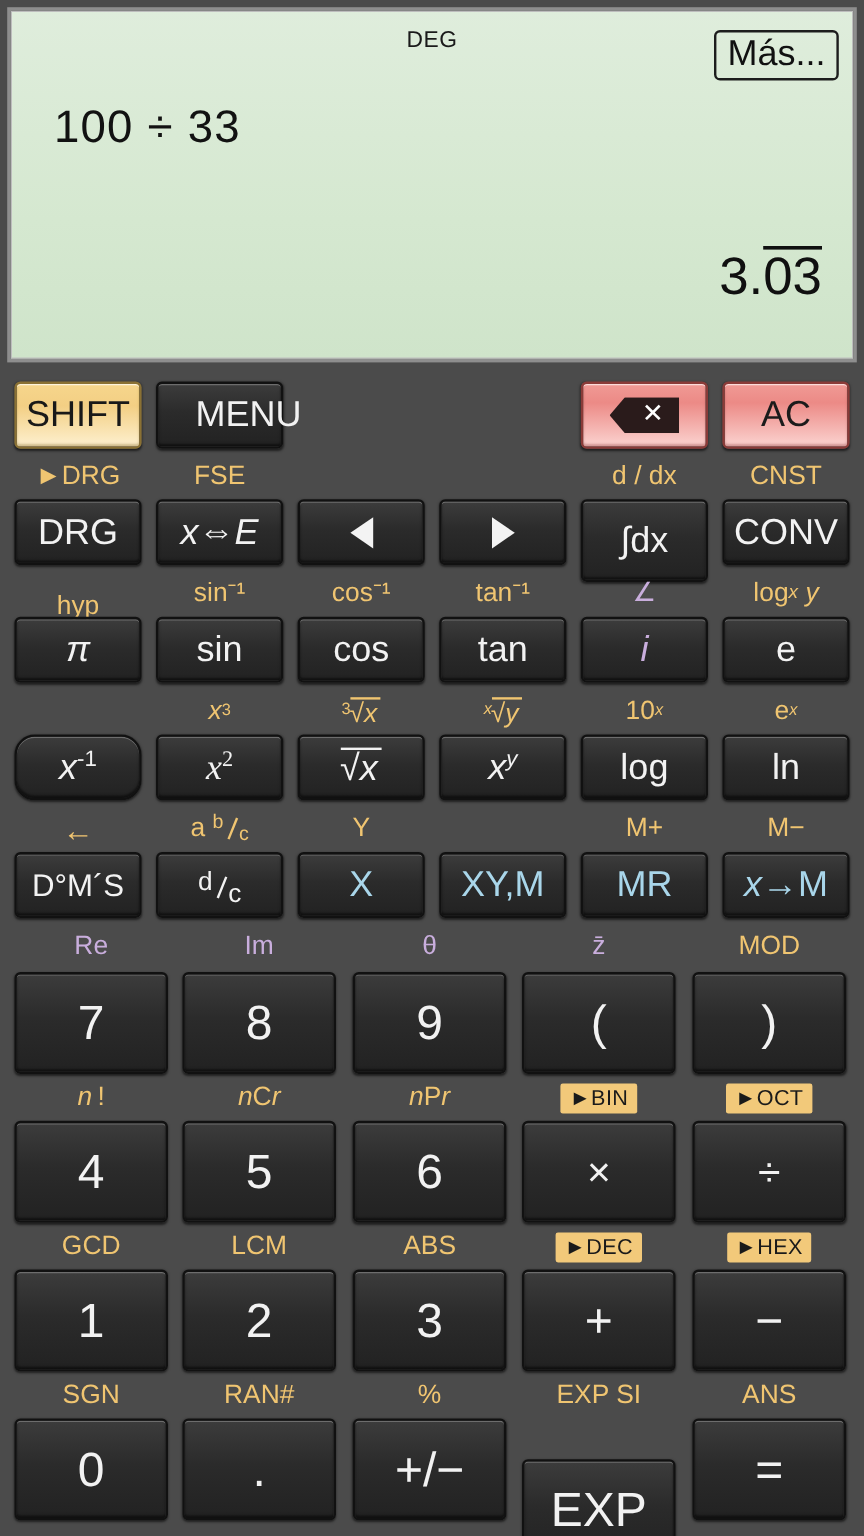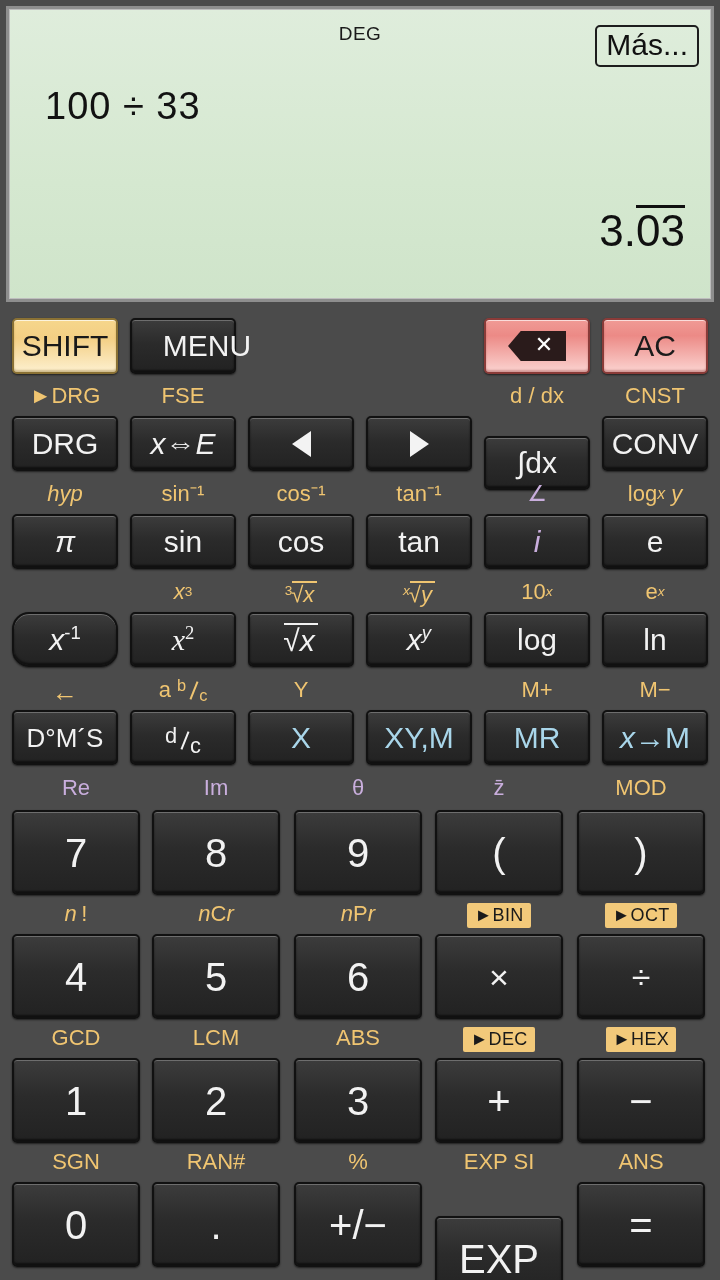--- a/index.html
+++ b/index.html
@@ -173,28 +173,28 @@
   </div>
 <div class="key" style="left:130px; top:416px; width:106px; height:55px;">
   <span class="glyph" style="font-style:italic;">x⇔E</span>
   </div>
 <div class="key" style="left:248px; top:416px; width:106px; height:55px;">
   <span class="tri left"></span>
   </div>
 <div class="key" style="left:366px; top:416px; width:106px; height:55px;">
   <span class="tri right"></span>
   </div>
-<div class="key" style="left:484px; top:436px; width:106px; height:54px;">
+<div class="key" style="left:484px; top:416px; width:106px; height:69px;">
   <span class="glyph">∫dx</span>
   </div>
 <div class="key" style="left:602px; top:416px; width:106px; height:55px;">
   <span class="glyph">CONV</span>
   </div>
 
-<div class="slabel" style="left:12px;  top:483px; width:106px;font-style:italic;">hyp</div>
+<div class="slabel" style="left:12px;  top:494px; width:106px;">hyp</div>
 <div class="slabel" style="left:130px; top:483px; width:106px;">sin⁻¹</div>
 <div class="slabel" style="left:248px; top:483px; width:106px;">cos⁻¹</div>
 <div class="slabel" style="left:366px; top:483px; width:106px;">tan⁻¹</div>
 <div class="slabel violet" style="left:484px; top:483px; width:106px;">∠</div>
 <div class="slabel" style="left:602px; top:483px; width:106px;">log<sub style="font-style:italic;font-size:.72em">x</sub>&nbsp;<i>y</i></div>
 
 <div class="key" style="left:12px;  top:514px; width:106px; height:55px;">
   <span class="glyph" style="font-style:italic;">π</span>
   </div>
 <div class="key" style="left:130px; top:514px; width:106px; height:55px;">

